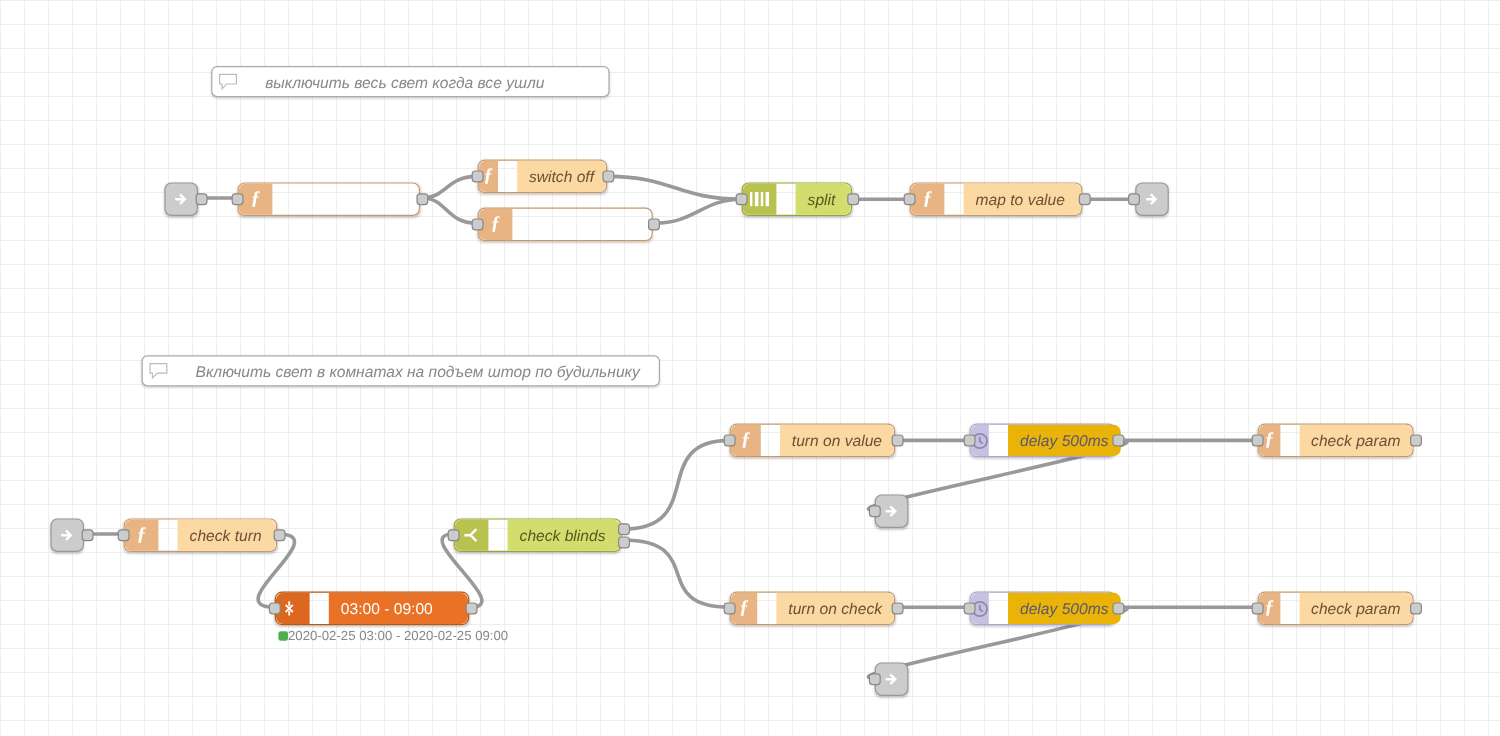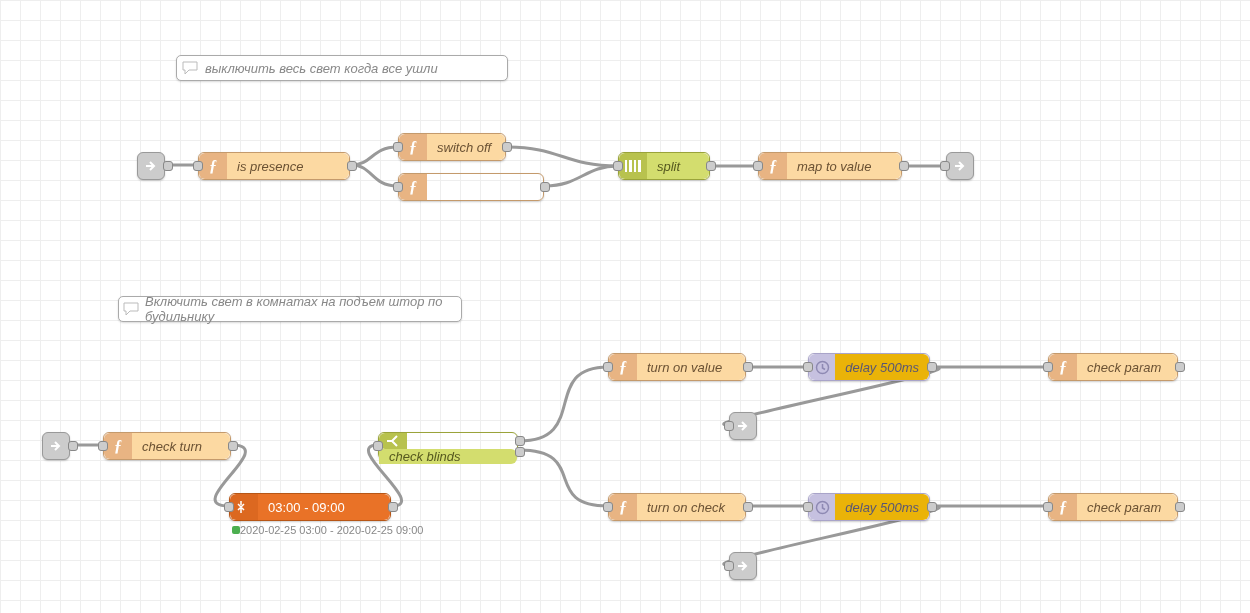--- a/index.html
+++ b/index.html
@@ -22,20 +22,21 @@
     position: absolute;
     left: 0; top: 0;
     width: 1250px;
     height: 613px;
     pointer-events: none;
     z-index: 1;
   }
   .node, .comment, .io {
     position: absolute;
     z-index: 2;
+    gap: 16px;
   }
   .comment {
     height: 26px;
     background: #fff;
     border: 1px solid #aaa;
     border-radius: 5px;
     box-shadow: 0 1px 2px rgba(0,0,0,0.15);
     display: flex;
     align-items: center;
     padding: 0 8px 0 4px;
@@ -66,21 +67,21 @@
     border-top-left-radius: 6px;
     border-bottom-left-radius: 6px;
     font-weight: bold;
     font-style: normal;
     color: #fff;
   }
   .node .nlabel {
     flex: 1;
     display: flex;
     align-items: center;
-    padding: 0 10px;
+    padding: 12px 10px;
     border-top-right-radius: 6px;
     border-bottom-right-radius: 6px;
     white-space: nowrap;
   }
   
   .fn { border: 1px solid #c49a6c; }
   .fn .nicon { background: #e8b483; }
   .fn .nlabel { background: #fcd9a2; color: #6a5133; }
   
   .olive { border: 1px solid #9aa33a; }
@@ -164,41 +165,40 @@
 
 <div class="comment" style="left:176px; top:55px; width:332px;">
   <span class="bubble-icon">
     <svg width="16" height="14" viewBox="0 0 16 14">
         <path d="M1 1h14v8H7l-4 4V9H1z" fill="#fff" stroke="#bbb"></path>
       </svg>
   </span>
   <span>выключить весь свет когда все ушли</span>
 </div>
 
-<div class="comment" style="left:118px; top:296px; width:344px;">
+<div class="comment" style="left:118px; top:296px; width:432px;">
   <span class="bubble-icon">
     <svg width="16" height="14" viewBox="0 0 16 14">
         <path d="M1 1h14v8H7l-4 4V9H1z" fill="#fff" stroke="#bbb"></path>
       </svg>
   </span>
   <span>Включить свет в комнатах на подъем штор по будильнику</span>
 </div>
 
 <div class="io" style="left:137px; top:152px;">
   <svg width="14" height="14" viewBox="0 0 14 14">
       <path d="M2 7h7 M6 3l4 4-4 4" stroke="#fff" stroke-width="2" fill="none"></path>
     </svg>
 </div>
 <div class="port" style="left:163px; top:161px;"></div>
 
 <div class="node fn" style="left:198px; top:152px; width:152px;">
   <div class="nicon">
       <span class="f-glyph">ƒ</span>
     </div>
-  <div class="nlabel">is presence</div>
 </div>
 <div class="port" style="left:193px; top:161px;"></div>
 <div class="port" style="left:347px; top:161px;"></div>
 
 <div class="node fn" style="left:398px; top:133px; width:108px;">
   <div class="nicon">
       <span class="f-glyph">ƒ</span>
     </div>
   <div class="nlabel">switch off</div>
 </div>
@@ -268,21 +268,21 @@
   <div class="nlabel" style="font-style:normal;">03:00 - 09:00</div>
 </div>
 <div class="port" style="left:224px; top:502px;"></div>
 <div class="port" style="left:388px; top:502px;"></div>
 
 <div class="status" style="left:232px; top:524px;">
   <span class="dot"></span>
   <span>2020-02-25 03:00 - 2020-02-25 09:00</span>
 </div>
 
-<div class="node olive" style="left:378px; top:432px; width:140px;flex-direction:column;">
+<div class="node olive" style="left:378px; top:432px; width:140px;">
   <div class="nicon">
     <svg width="16" height="16" viewBox="0 0 16 16">
         <path d="M2 8h5 M7 8l5-5 M7 8l5 5" stroke="#fff" stroke-width="2" fill="none"></path>
       </svg>
   </div>
   <div class="nlabel">check blinds</div>
 </div>
 <div class="port" style="left:373px; top:441px;"></div>
 <div class="port" style="left:515px; top:436px;"></div>
 <div class="port" style="left:515px; top:447px;"></div>

